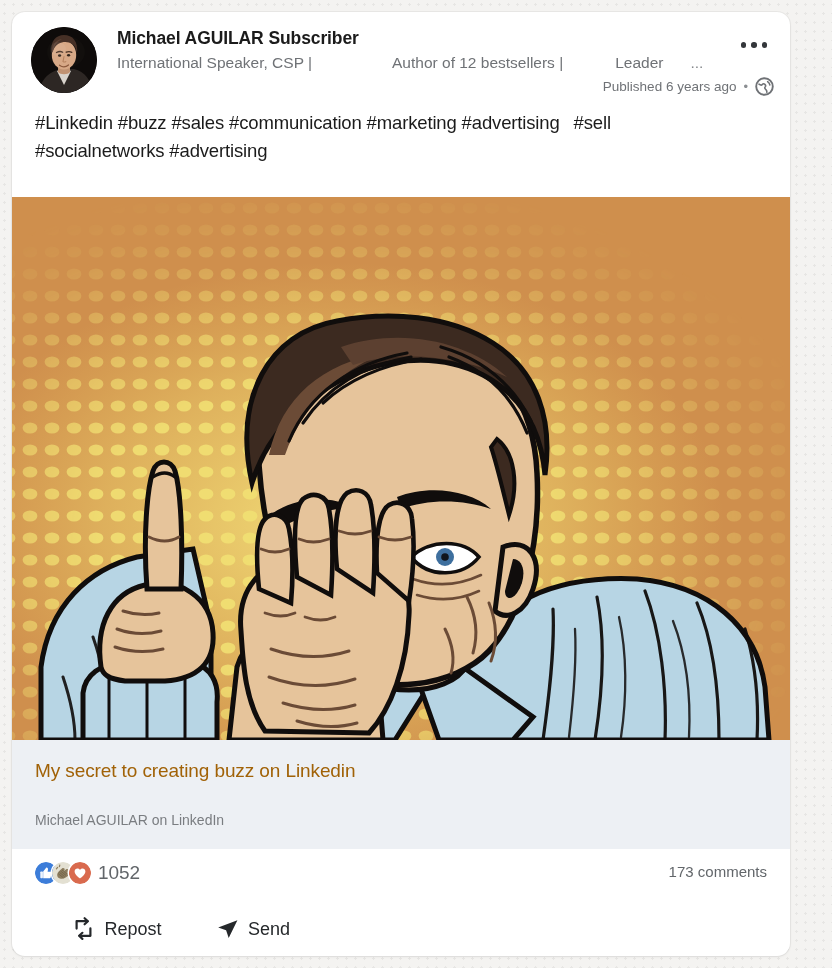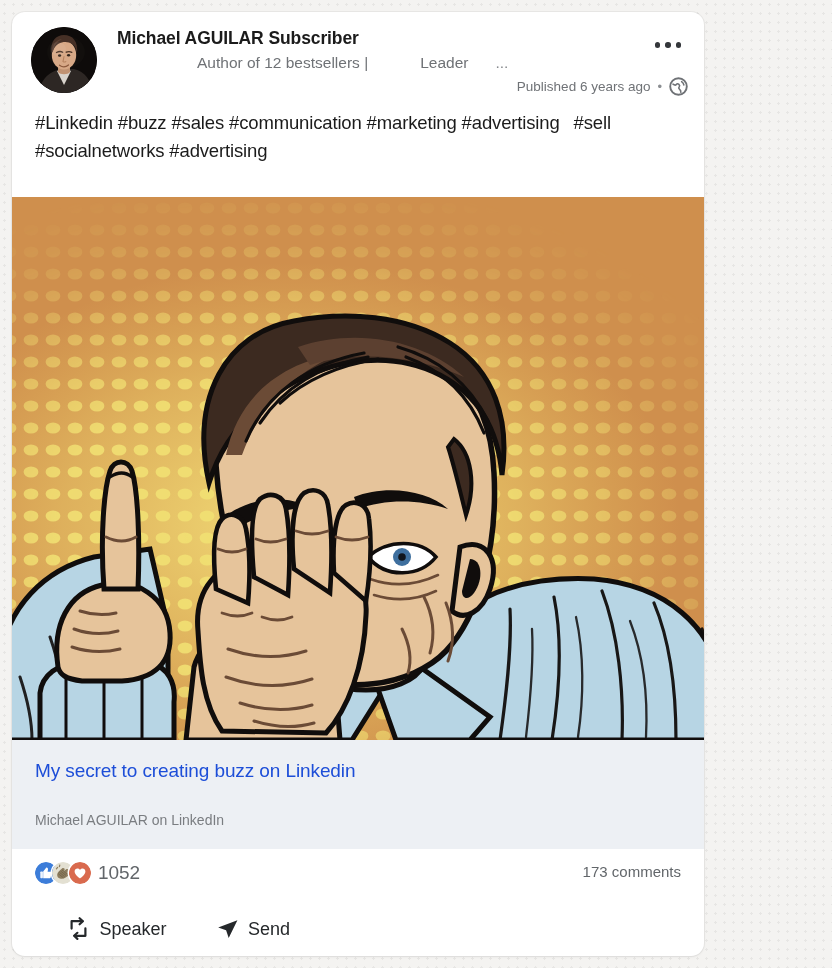--- a/index.html
+++ b/index.html
@@ -21,21 +21,21 @@
     background-color: #f4f3f1;
     background-image: radial-gradient(rgba(0,0,0,0.055) 1px, transparent 1.1px);
     background-size: 9px 9px;
     z-index: 0;
   }
 
   .post-card {
     position: absolute;
     left: 12px;
     top: 12px;
-    width: 692px;
+    width: 778px;
     height: 944px;
     background: #ffffff;
     border-radius: 13px;
     box-shadow: 0 0 0 1px rgba(0,0,0,0.045), 0 1px 3px rgba(0,0,0,0.06);
     overflow: hidden;
     z-index: 1;
     display: flex;
     flex-direction: column;
   }
 
@@ -145,21 +145,21 @@
   }
   .post-media svg { display: block; width: 100%; height: 100%; }
 
   
   .link-preview {
     background: #edf0f4;
     padding: 18px 22px 20px 23px;
   }
   .link-title {
     font-size: 19px;
-    color: #1d4ed8;
+    color: #a16207;
     line-height: 25px;
     letter-spacing: -0.1px;
   }
   .link-subtitle {
     margin-top: 28px;
     font-size: 14px;
     color: #7a7d81;
     line-height: 18px;
   }
 
@@ -284,20 +284,21 @@
           <path d="M28.5 38.2 q4.6 3.4 9 -0.2" stroke="#8c5a3d" stroke-width="1.3" fill="none" stroke-linecap="round"></path>
 
           <ellipse cx="27" cy="22" rx="8" ry="7" fill="#ffffff" opacity="0.06"></ellipse>
         </g>
       </svg>
     </div>
 
     <div class="header-text">
       <div class="author-name">Michael AGUILAR Subscriber</div>
       <div class="author-headline">
+        <span class="hl-seg-1">International Speaker, CSP |</span>
         <span class="hl-seg-2">Author of 12 bestsellers |</span>
         <span class="hl-seg-3">Leader</span>
         <span class="hl-ellipsis">...</span>
       </div>
       <div class="published-row">
         <span>Published 6 years ago</span>
         <span class="pub-dot">•</span>
         <span class="globe-icon">
           <svg viewBox="0 0 19 19" xmlns="http://www.w3.org/2000/svg" aria-hidden="true">
             <circle cx="9.5" cy="9.5" r="8.3" fill="none" stroke="#6f7276" stroke-width="1.9"></circle>
@@ -536,21 +537,21 @@
 
     <button class="action-btn act-repost">
       <span class="action-icon">
         <svg viewBox="0 0 27 27" xmlns="http://www.w3.org/2000/svg" aria-hidden="true">
           <path d="M6.6 13.6 L6.6 6.2 L17.4 6.2" fill="none" stroke="#25282b" stroke-width="2.2" stroke-linecap="round" stroke-linejoin="round"></path>
           <path d="M14.6 3.2 L17.9 6.2 L14.6 9.3" fill="none" stroke="#25282b" stroke-width="2.2" stroke-linecap="round" stroke-linejoin="round"></path>
           <path d="M20.4 13.4 L20.4 20.8 L9.6 20.8" fill="none" stroke="#25282b" stroke-width="2.2" stroke-linecap="round" stroke-linejoin="round"></path>
           <path d="M12.4 17.8 L9.1 20.8 L12.4 23.9" fill="none" stroke="#25282b" stroke-width="2.2" stroke-linecap="round" stroke-linejoin="round"></path>
         </svg>
       </span>
-      <span class="action-label big">Speaker</span>
+      <span class="action-label big">Repost</span>
     </button>
 
     <button class="action-btn act-send">
       <span class="action-icon">
         <svg viewBox="0 0 27 27" xmlns="http://www.w3.org/2000/svg" aria-hidden="true">
           <path d="M23.4 5.2 L4.2 12.6 L12.1 15.2 L14.7 23 Z" fill="#25282b"></path>
         </svg>
       </span>
       <span class="action-label big">Send</span>
     </button>

